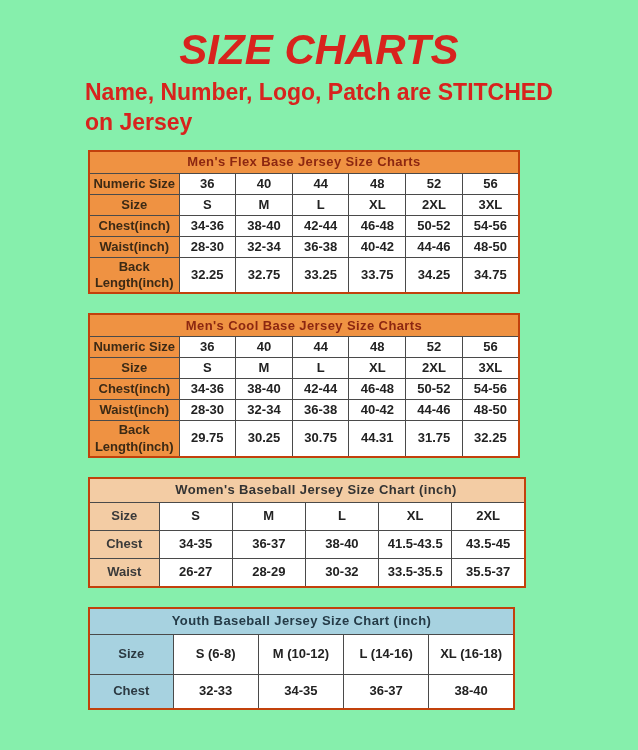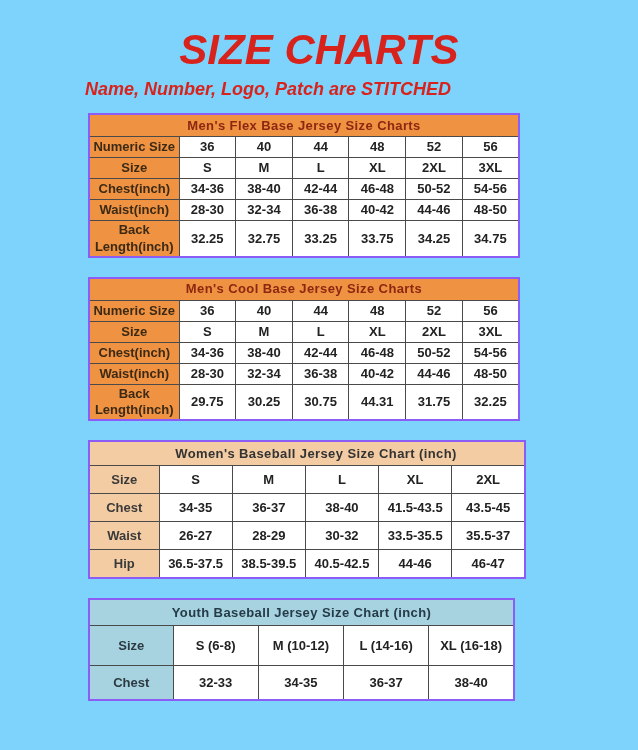--- a/index.html
+++ b/index.html
@@ -1,47 +1,46 @@
 <!DOCTYPE html>
 <html style="--red: #d8231d; --orange: #ef9242; --maroon: #8c2711; --peach: #f3cca4; --blue: #a7d2e0;"><head>
 <meta charset="utf-8">
 <style>
   html, body { margin: 0; padding: 0; background: #ffffff; }
   .page {
     position: relative;
     width: 638px;
     height: 750px;
-    background: #7dd3fc;
+    background: #86efac;
     overflow: hidden;
     font-family: "Liberation Sans", sans-serif;
   }
   .main-title {
     margin: 0;
     padding-top: 26px;
     text-align: center;
     font-style: italic;
     font-weight: bold;
     font-size: 42px;
     letter-spacing: 0px;
     color: var(--red, #d8231d);
   }
   .subtitle {
     margin: 4px 60px 0 85px;
-    font-style: italic;
     font-weight: bold;
-    font-size: 18px;
+    font-size: 23px;
     line-height: 1.3;
     color: var(--red, #d8231d);
   }
   .tables { margin: 12px 0 0 88px; }
   table.size-table {
     border-collapse: collapse;
     table-layout: fixed;
     margin-bottom: 19px;
-    border: 2px solid #8b5cf6;
+    border: 2px solid #c2410c;
   }
   table.size-table td {
     border: 1px solid #4a4a4a;
     text-align: center;
     vertical-align: middle;
     font-weight: bold;
     font-size: 13px;
     color: #222222;
     background: #ffffff;
     padding: 1px 2px;
@@ -65,21 +64,21 @@
   .theme-blue td.title-cell { background: var(--blue, #a7d2e0); color: #253b47; height: 23px; }
   .theme-blue td.label-cell { background: var(--blue, #a7d2e0); color: #2c3a42; }
   .theme-blue tr.row-0 td { height: 37px; }
 </style>
 </head>
 <body>
 
 <div class="page">
   <h1 class="main-title">SIZE CHARTS</h1>
   <p class="subtitle"><span>Name, Number, Logo, Patch are STITCHED</span><br>
-  </p>
+  <span>on Jersey</span></p>
   <div class="tables" id="tables">
       <table class="size-table theme-orange" style="width: 432px;">
         <colgroup>
           <col style="width: 90px;">
           <col>
           <col>
           <col>
           <col>
           <col>
           <col>
@@ -226,28 +225,20 @@
             <td class="value-cell">43.5-45</td>
           </tr>
           <tr class="row-2">
             <td class="label-cell">Waist</td>
             <td class="value-cell">26-27</td>
             <td class="value-cell">28-29</td>
             <td class="value-cell">30-32</td>
             <td class="value-cell">33.5-35.5</td>
             <td class="value-cell">35.5-37</td>
           </tr>
-          <tr class="row-3">
-            <td class="label-cell">Hip</td>
-            <td class="value-cell">36.5-37.5</td>
-            <td class="value-cell">38.5-39.5</td>
-            <td class="value-cell">40.5-42.5</td>
-            <td class="value-cell">44-46</td>
-            <td class="value-cell">46-47</td>
-          </tr>
         </tbody>
       </table>
       <table class="size-table theme-blue" style="width: 427px;">
         <colgroup>
           <col style="width: 84px;">
           <col>
           <col>
           <col>
           <col>
         </colgroup>

